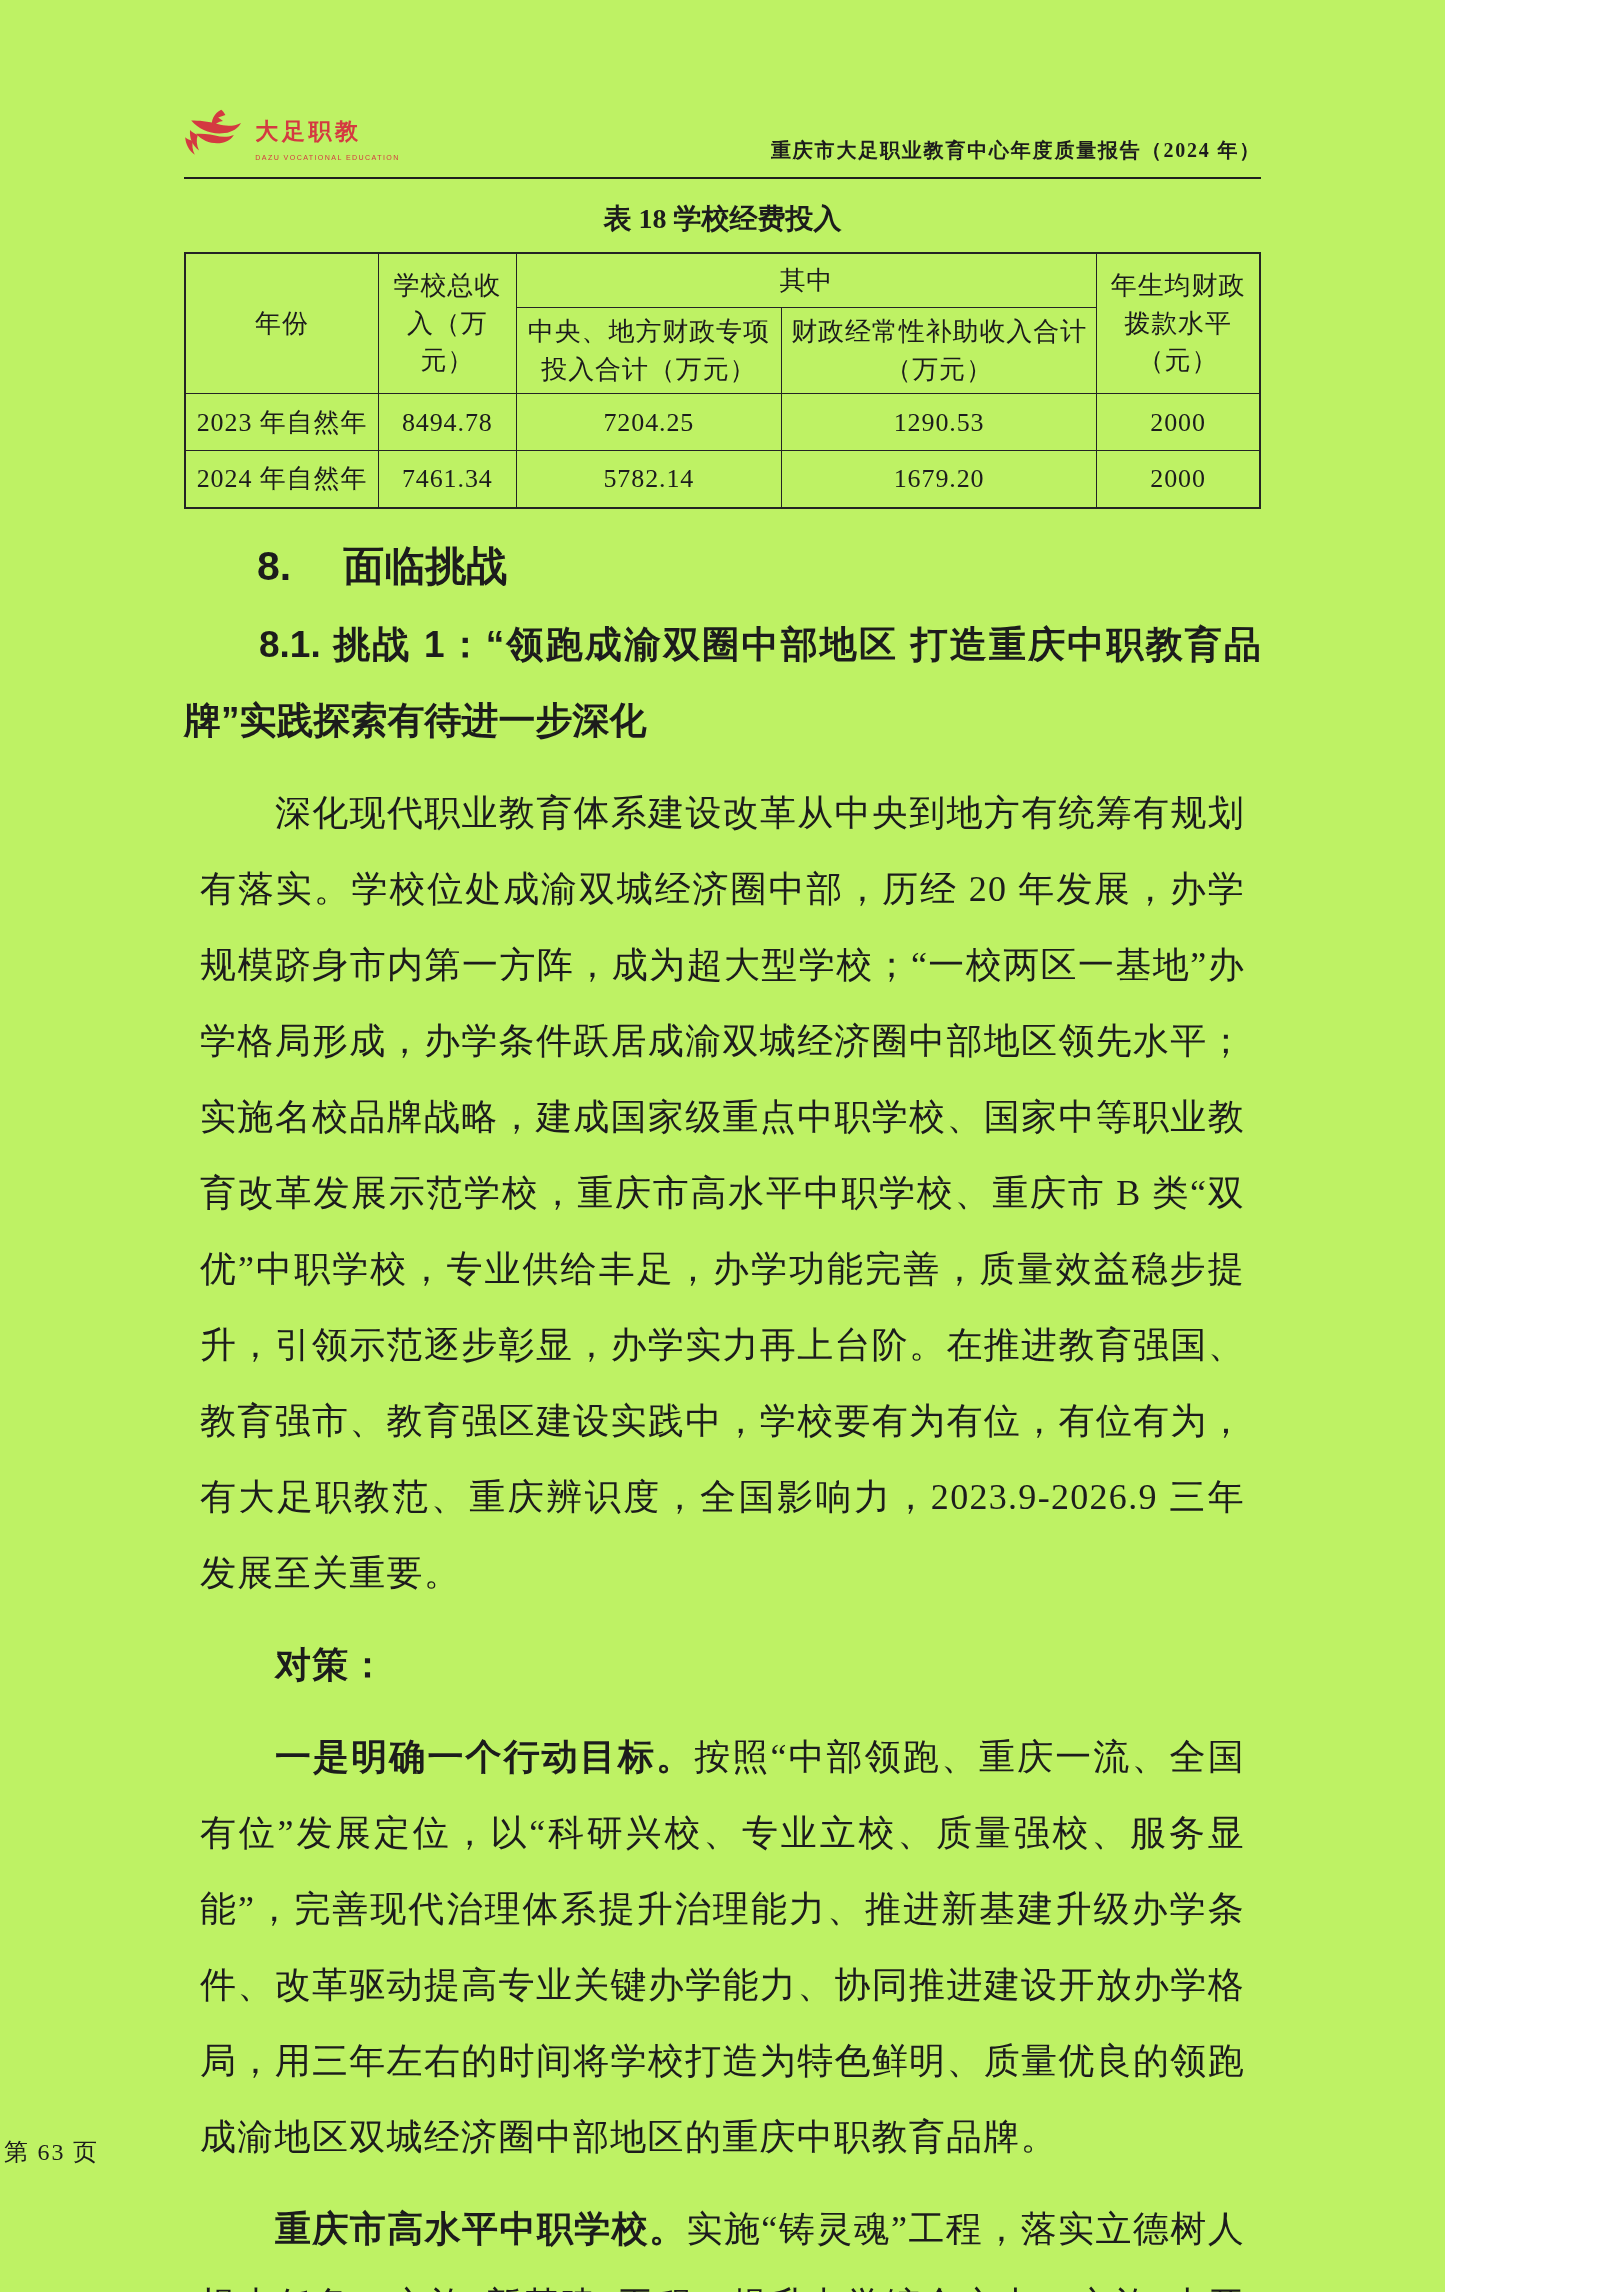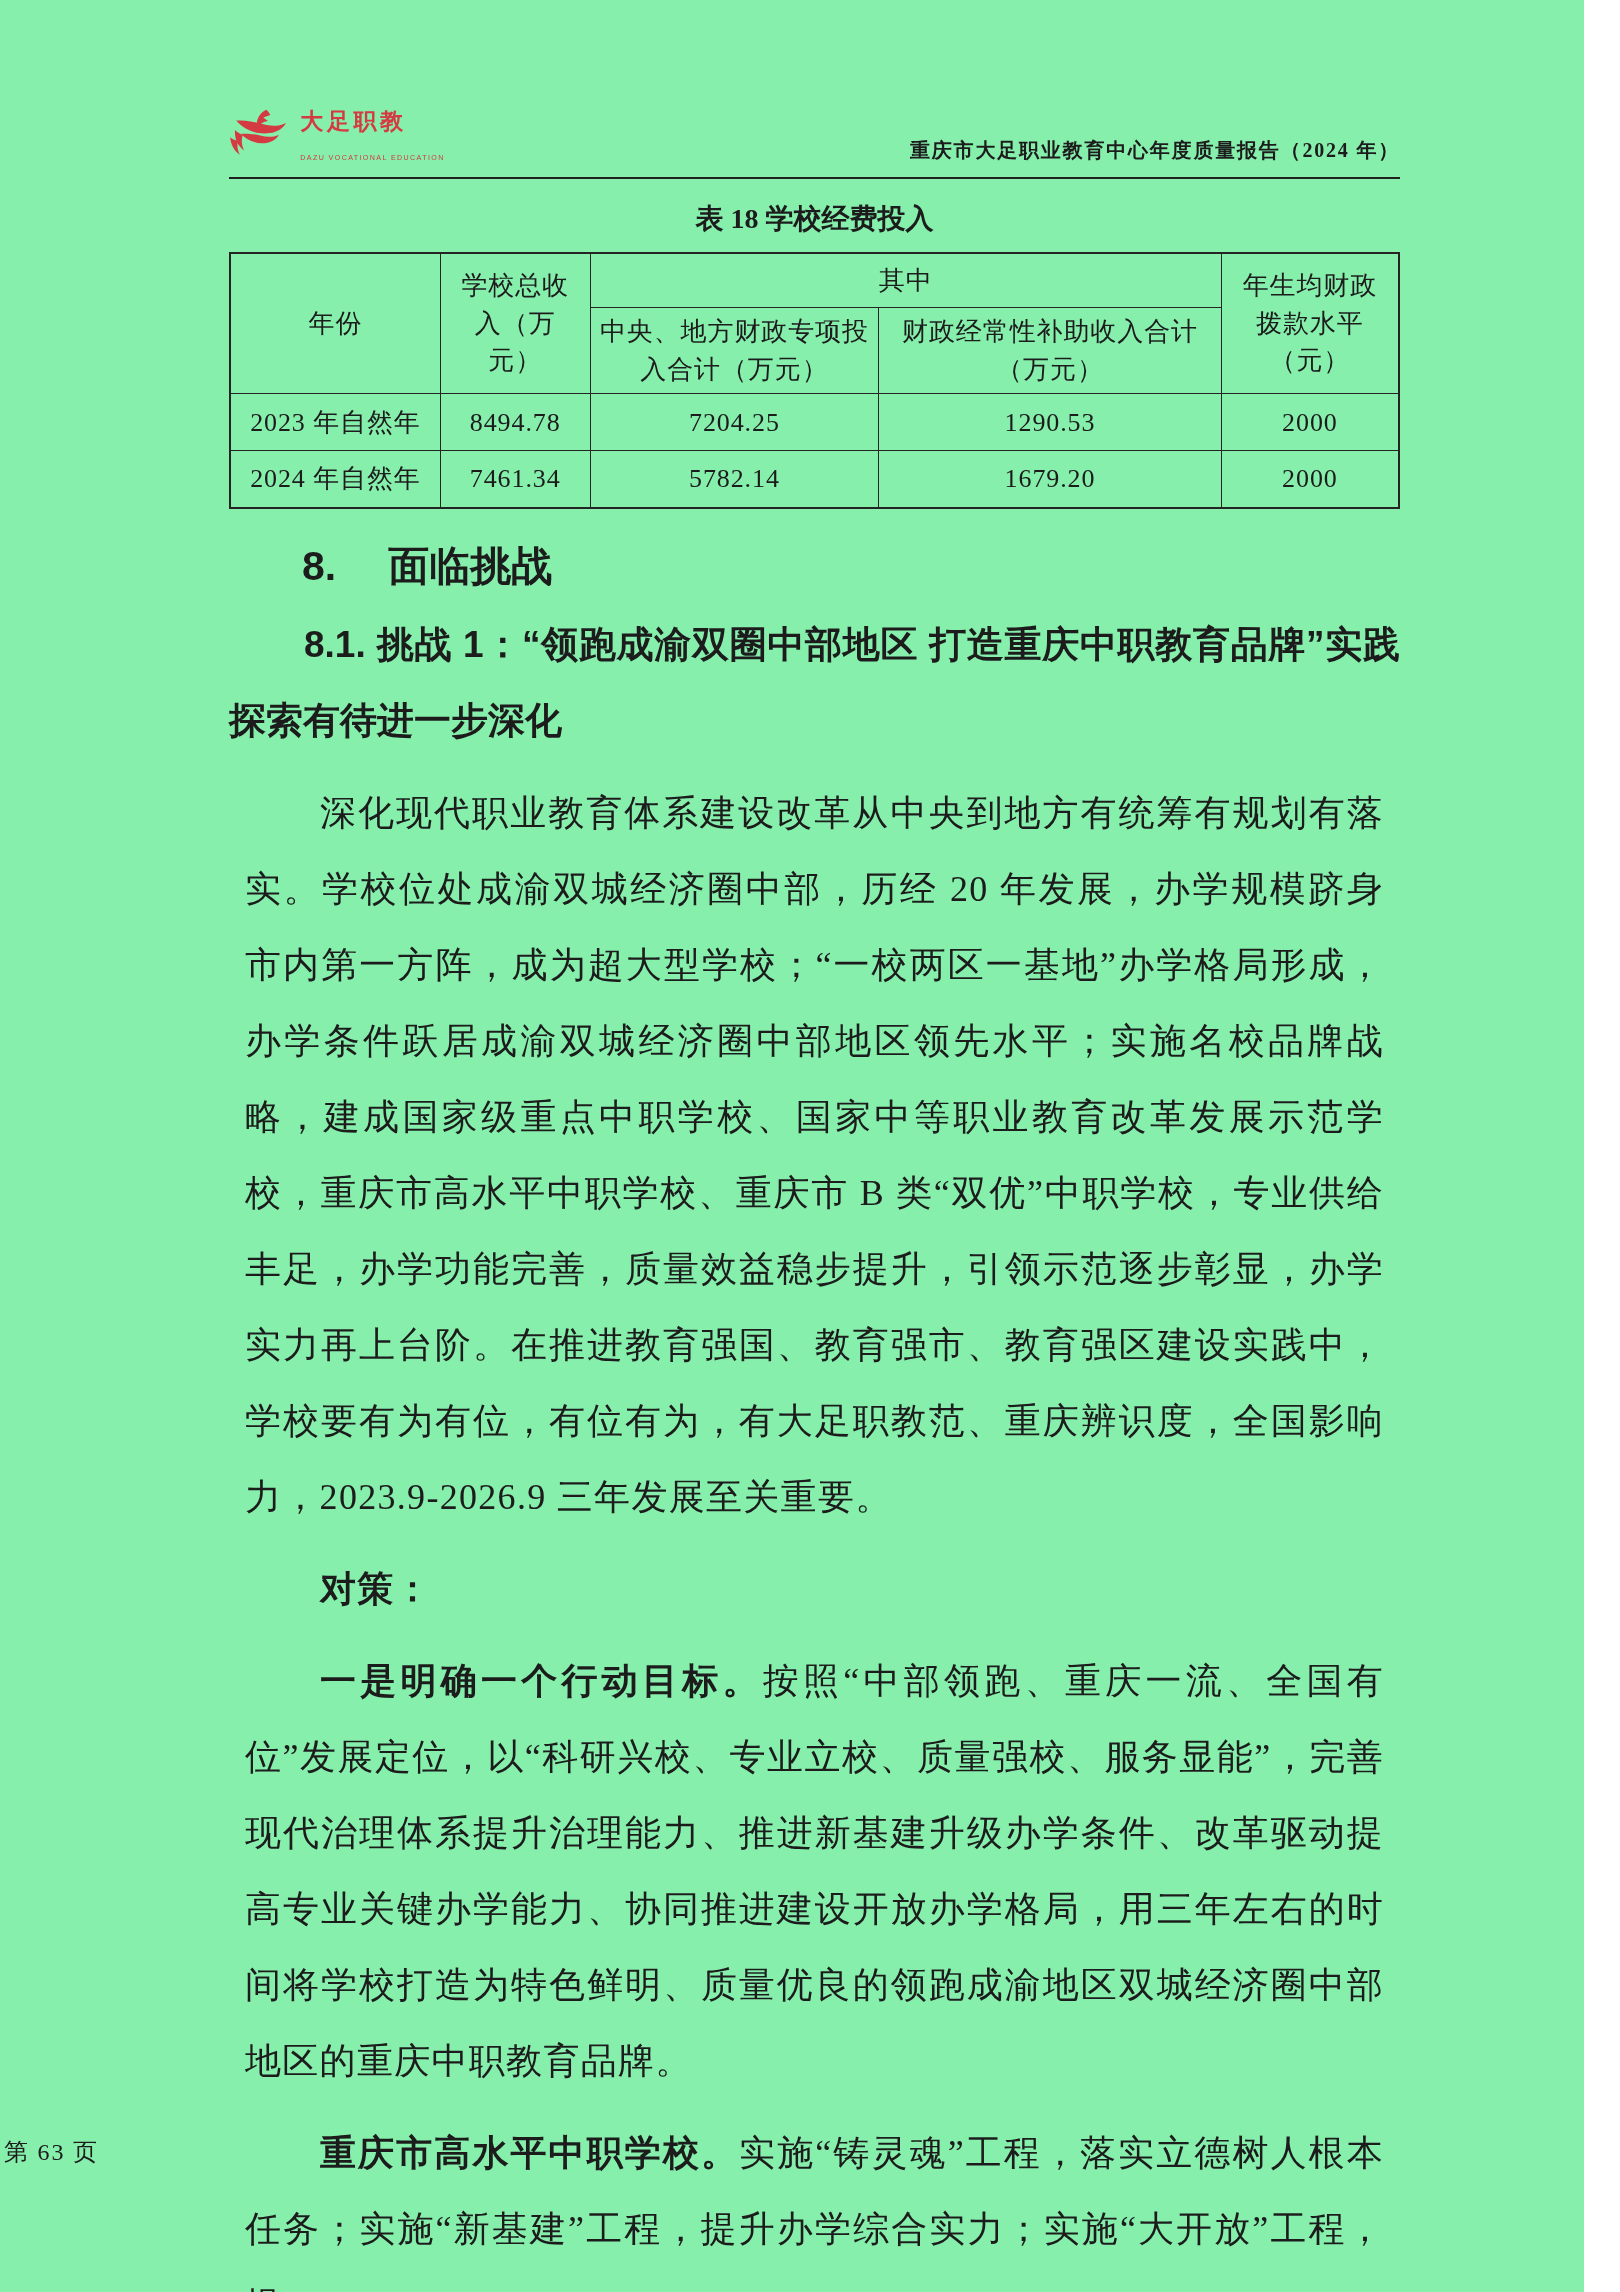--- a/index.html
+++ b/index.html
@@ -1,26 +1,25 @@
 <!DOCTYPE html>
 <html style="font-size:14.3px"><head>
 <meta charset="utf-8">
 <style>
   * { box-sizing: border-box; }
   html, body { margin: 0; padding: 0; background: #ffffff; }
 
   .page {
     position: relative;
-    width: 1584px;
+    width: 1445px;
     height: 2293px;
-    background: #86efac;
+    background: #bef264;
     color: #1c1c1c;
     font-family: "Liberation Serif", "DejaVu Serif", serif;
     overflow: hidden;
-    padding-left: 45px;
   }
 
   .content { margin: 0 184px; }
 
   
   .doc-header {
     display: flex;
     justify-content: space-between;
     align-items: flex-end;
     padding-top: 107px;
@@ -36,21 +35,21 @@
     font-weight: bold;
     font-size: 23px;
     letter-spacing: 3.6px;
     line-height: 1.1;
   }
   .logo-sub {
     color: #d43a41;
     font-family: "Liberation Sans", "DejaVu Sans", sans-serif;
     font-size: 7.1px;
     letter-spacing: 1.4px;
-    margin-top: 20px;
+    margin-top: 10px;
     white-space: nowrap;
   }
   .report-title {
     font-size: 20px;
     font-weight: 700;
     letter-spacing: 1.8px;
     white-space: nowrap;
   }
 
   

